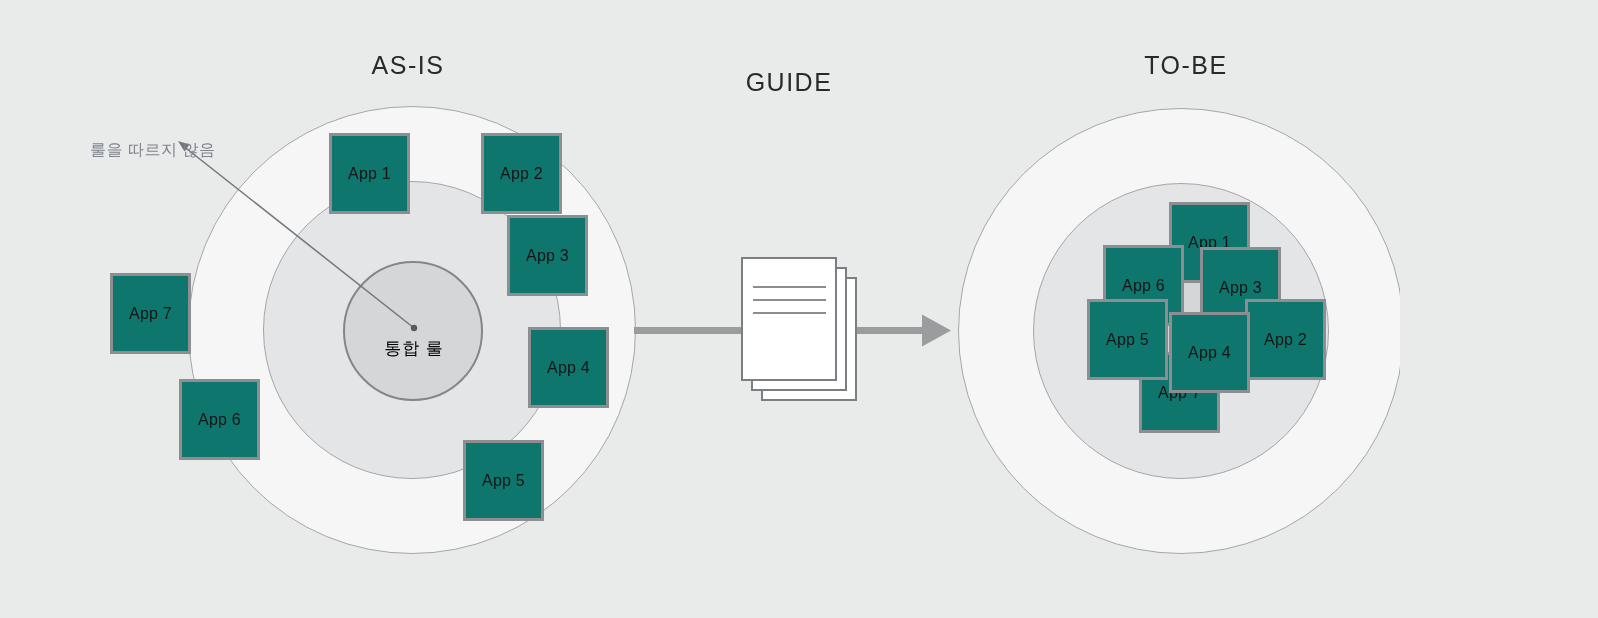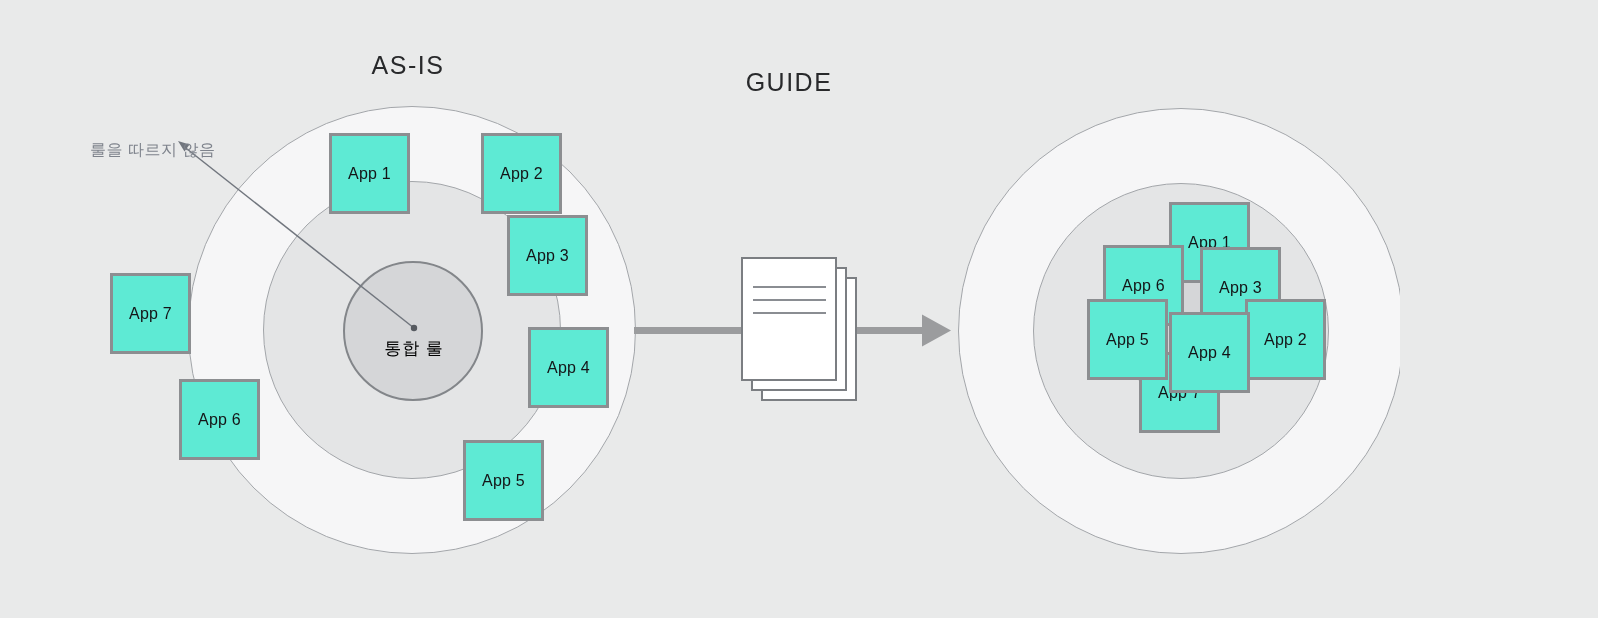--- a/index.html
+++ b/index.html
@@ -37,21 +37,21 @@
     font-size: 16px;
     color: #7e838c;
     letter-spacing: 0.5px;
     white-space: nowrap;
   }
   .app-box {
     position: absolute;
     width: 81px;
     height: 81px;
     box-sizing: border-box;
-    background: #5eead4;
+    background: #0f766e;
     border: 3.5px solid #8c8e91;
     display: flex;
     align-items: center;
     justify-content: center;
   }
   .app-box span {
     font-size: 16px;
     color: #141517;
     letter-spacing: 0.2px;
   }
@@ -77,20 +77,21 @@
     background: #8a8d92;
   }
 </style>
 </head>
 <body>
 
 <div class="canvas">
 
   <div class="section-title" style="left:288px; top:51px;">AS-IS</div>
   <div class="section-title" style="left:669px; top:68px;">GUIDE</div>
+  <div class="section-title" style="left:1066px; top:51px;">TO-BE</div>
 
   <div class="circle outer" style="left:188px; top:106px; width:446px; height:446px;"></div>
   <div class="circle middle" style="left:263px; top:181px; width:296px; height:296px;"></div>
   <div class="circle core" style="left:343px; top:261px; width:136px; height:136px;"></div>
   <div class="core-label" style="left:354px; top:337px;">통합 룰</div>
 
   <div class="circle outer" style="left:958px; top:108px; width:444px; height:444px;"></div>
   <div class="circle middle" style="left:1033px; top:183px; width:294px; height:294px;"></div>
   <div class="circle core" style="left:1119px; top:263px; width:134px; height:134px;"></div>
 

